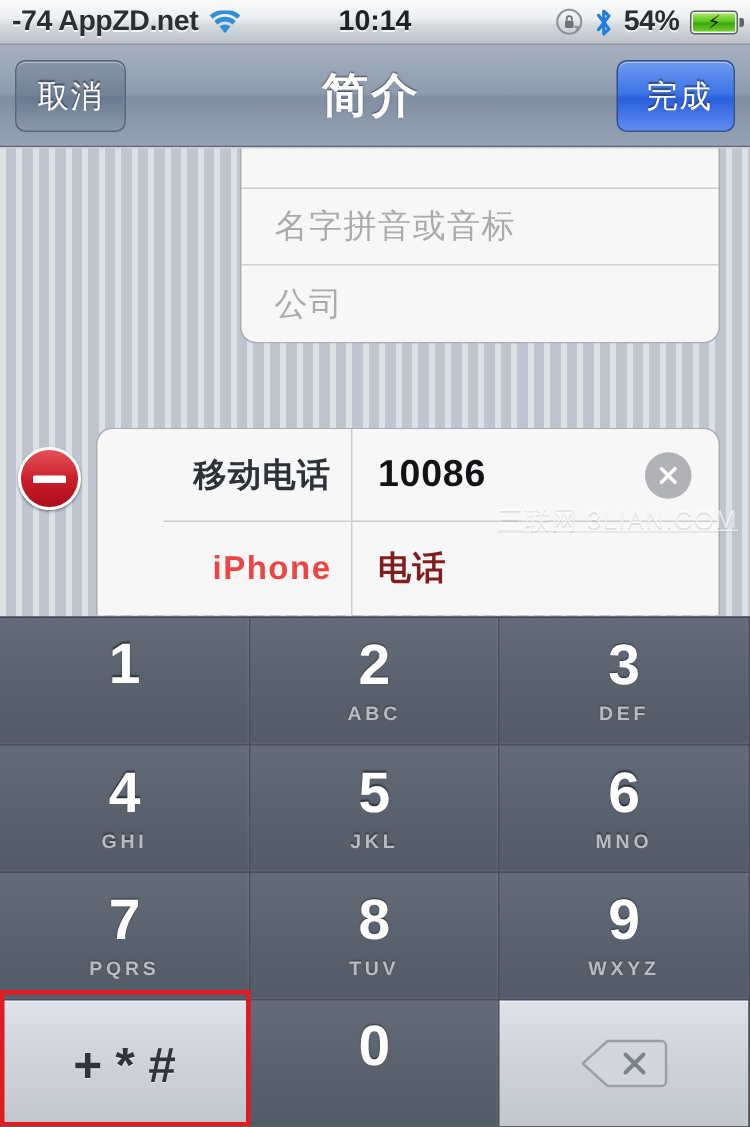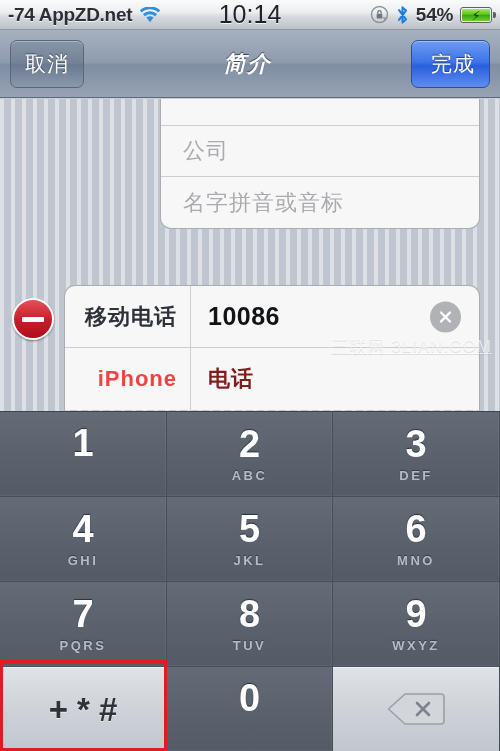--- a/index.html
+++ b/index.html
@@ -42,22 +42,22 @@
   .sb-right { flex: 1 1 0; justify-content: flex-end; }
   .sb-text {
     font-size: 19px;
     font-weight: bold;
     color: #2b2f33;
     letter-spacing: -0.3px;
     text-shadow: 0 1px 0 rgba(255,255,255,.75);
     white-space: nowrap;
   }
   .sb-clock {
-    font-size: 25px;
-    font-weight: normal;
+    font-size: 19px;
+    font-weight: bold;
     color: #1e2226;
     text-shadow: 0 1px 0 rgba(255,255,255,.75);
   }
   .wifi-ico { width: 22px; height: 16px; display:block; }
   .rot-ico  { width: 19px; height: 19px; display:block; }
   .bt-ico   { width: 13px; height: 20px; display:block; }
   .batt {
     position: relative;
     width: 32px; height: 16px;
     border: 1.6px solid #5c6166;
@@ -97,26 +97,25 @@
     width: 500px; height: 68px;
     background: linear-gradient(to bottom, #a6b0bf 0%, #8f9cae 48%, #808ea2 52%, #97a3b4 100%);
     border-bottom: 1px solid #5f6a79;
     display: flex;
     align-items: center;
     justify-content: space-between;
     box-sizing: border-box;
     padding: 0 10px;
   }
   #nav-title {
-    font-size: 22px;
+    font-size: 31px;
     font-weight: bold;
     color: #ffffff;
     text-shadow: 0 -1px 1px rgba(40,50,65,.85);
     letter-spacing: 2px;
-    font-style: italic;
   }
   .nav-btn {
     font-size: 21px;
     color: #ffffff;
     text-shadow: 0 -1px 1px rgba(40,50,65,.8);
     border-radius: 7px;
     padding: 9px 14px;
     box-sizing: border-box;
     letter-spacing: 1px;
     cursor: pointer;
@@ -182,21 +181,21 @@
   .frow-empty { height: 28px; }
 
   .fvalue-ph {
     font-size: 22px;
     color: #a9abaf;
     padding-left: 22px;
     letter-spacing: 1px;
   }
 
   
-  .prow { height: 62px; }
+  .prow { height: 62px; margin-left: 44px; }
   .plabel {
     width: 126px;
     min-width: 126px;
     height: 100%;
     display: flex;
     align-items: center;
     justify-content: flex-end;
     padding-right: 13px;
     box-sizing: border-box;
     border-right: 1px solid #ccced1;
@@ -388,24 +387,24 @@
     <div class="nav-btn" id="cancel-btn">取消</div>
     <div id="nav-title">简介</div>
     <div class="nav-btn" id="done-btn">完成</div>
   </div>
 
   <div id="content">
 
     <div class="group" id="group-name">
       <div class="frow frow-empty"></div>
       <div class="frow">
-        <span class="fvalue-ph">公司</span>
+        <span class="fvalue-ph">名字拼音或音标</span>
       </div>
       <div class="frow">
-        <span class="fvalue-ph">名字拼音或音标</span>
+        <span class="fvalue-ph">公司</span>
       </div>
     </div>
 
     <div id="delete-row-btn">
       <span class="minus"></span>
     </div>
 
     <div class="group" id="group-phone">
       <div class="frow prow">
         <div class="plabel dark">移动电话</div>

